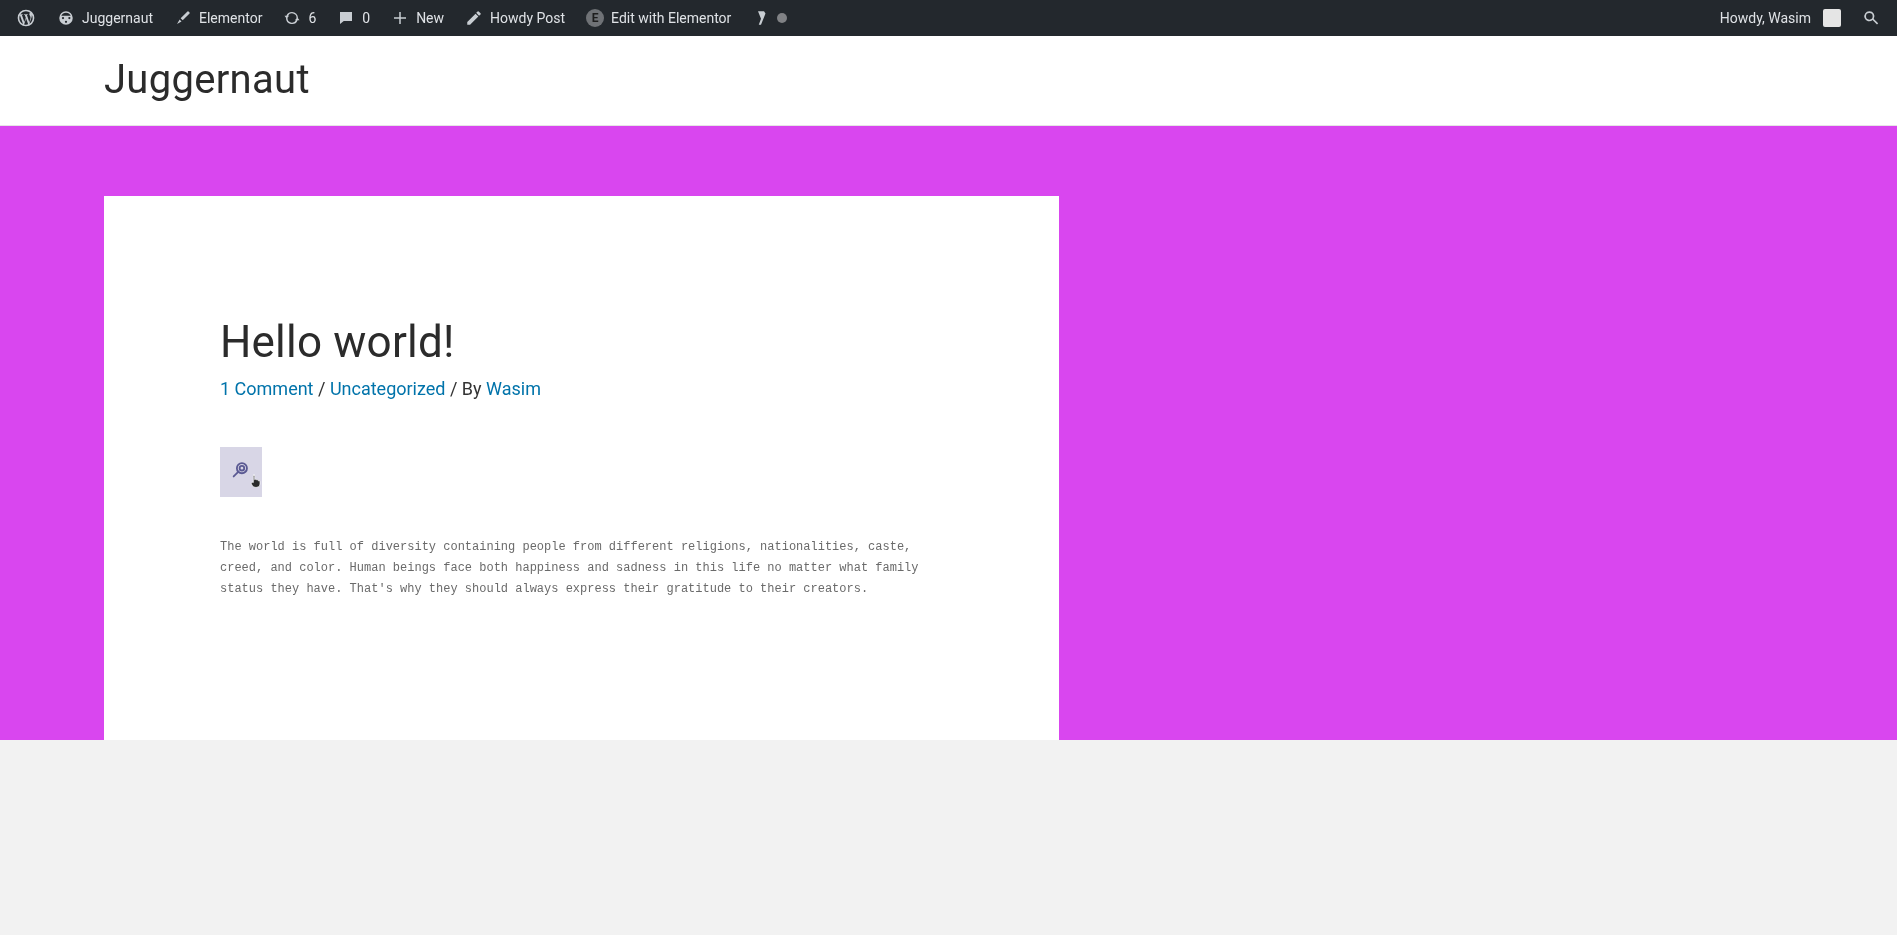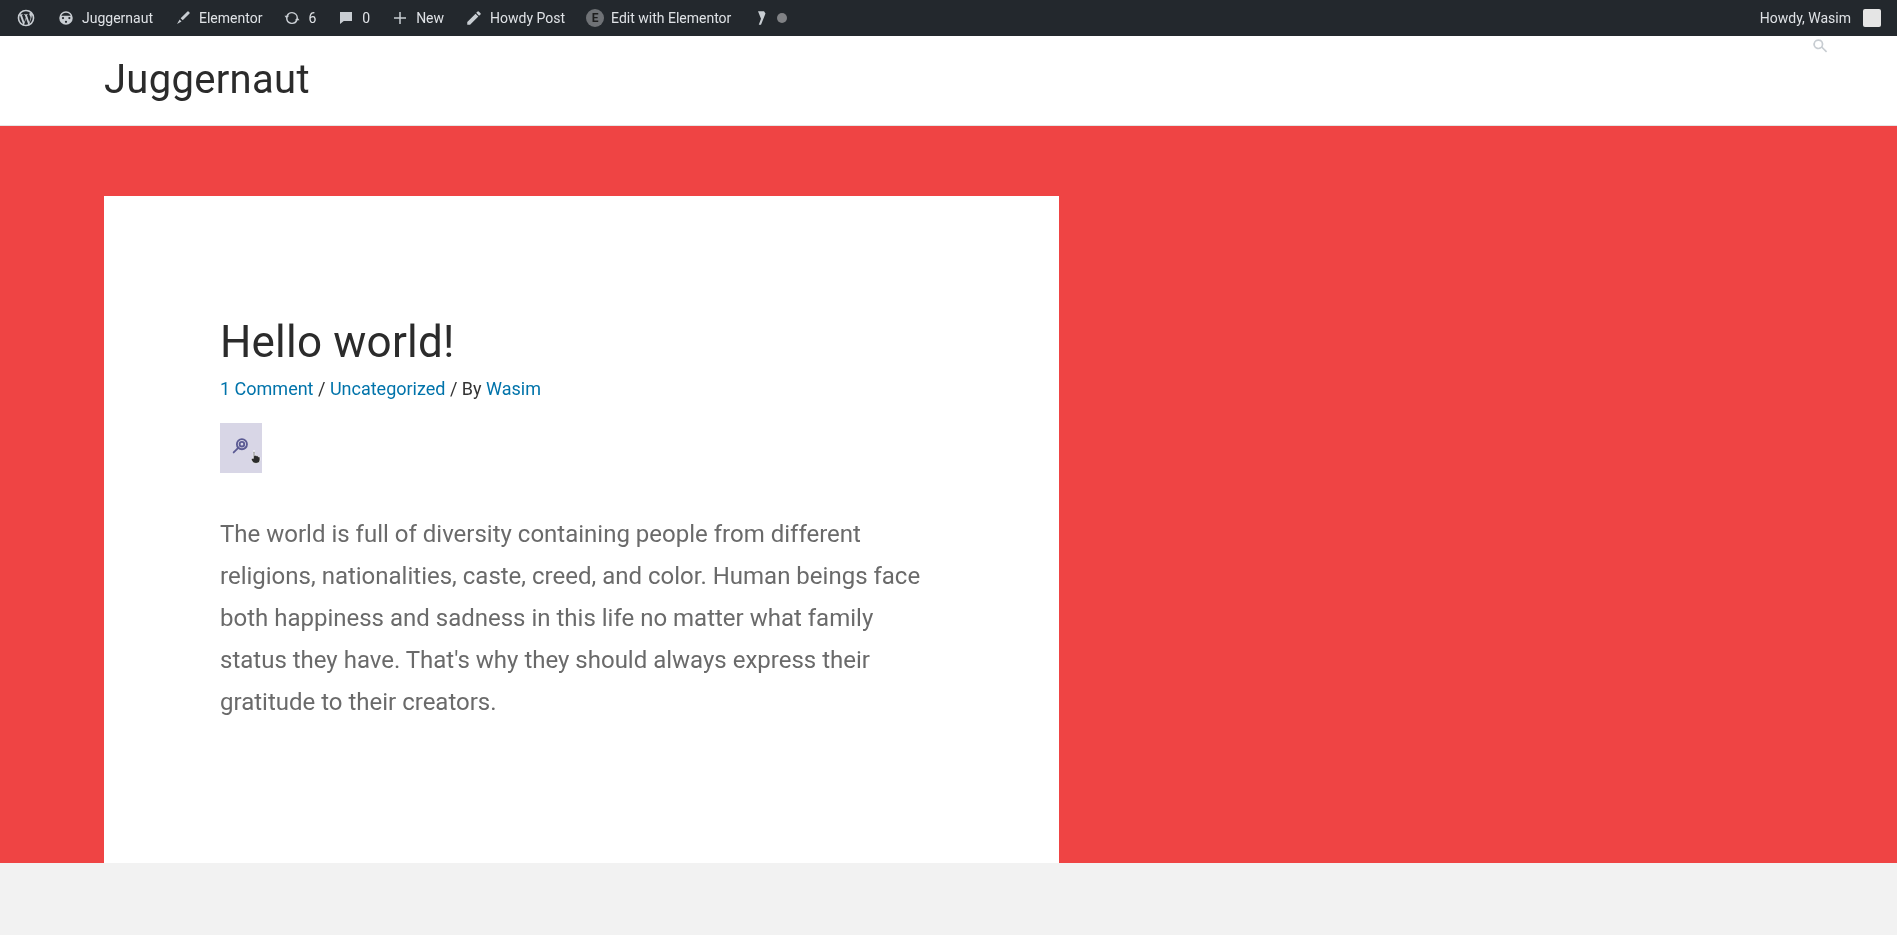--- a/index.html
+++ b/index.html
@@ -20,21 +20,20 @@
     padding: 0 6px;
   }
   .admin-bar .bar-left {
     display: flex;
     align-items: stretch;
     flex: 1 1 auto;
   }
   .admin-bar .bar-right {
     display: flex;
     align-items: center;
-    flex-direction: column;
   }
   .bar-item {
     display: flex;
     align-items: center;
     padding: 0 10px;
     color: #dfe2e6;
     cursor: pointer;
     gap: 6px;
     white-space: nowrap;
   }
@@ -78,21 +77,21 @@
     padding-right: 40px;
   }
   .site-title {
     font-size: 40px;
     font-weight: 400;
     color: #2b2b2b;
     letter-spacing: 0.3px;
   }
   
   .page {
-    background: #ef4444;
+    background: #d946ef;
     padding-top: 70px;
   }
   .content-grid {
     max-width: 1280px;
     padding-left: 104px;
     padding-right: 40px;
     display: grid;
     grid-template-columns: minmax(600px, 955px) 1fr;
     gap: 40px;
   }
@@ -103,44 +102,45 @@
   .post-title {
     font-size: 44px;
     font-weight: 400;
     color: #2b2b2b;
     letter-spacing: 0.2px;
     margin-bottom: 10px;
   }
   .post-meta {
     font-size: 18px;
     color: #3b3b3b;
-    margin-bottom: 24px;
+    margin-bottom: 48px;
   }
   .post-meta a, .link {
     color: #0073aa;
     text-decoration: none;
   }
   .post-meta .sep { color: #333; }
   .image-box {
     width: 42px; height: 50px;
     background: #d8d6e6;
     display: flex;
     align-items: center; justify-content: center;
     position: relative;
     margin-bottom: 40px;
   }
   .image-cursor {
     position: absolute;
     left: 28px; top: 24px;
   }
   .post-body {
-    font-size: 24px;
+    font-size: 12px;
     color: #6a6a6a;
     line-height: 1.75;
     max-width: 720px;
+    font-family: Liberation Mono, monospace;
   }
   
   .svg-ab { fill: #c8cdd2; }
 </style>
 </head>
 <body>
 
 <div class="admin-bar">
   <div class="bar-left">
     <div class="bar-item">

